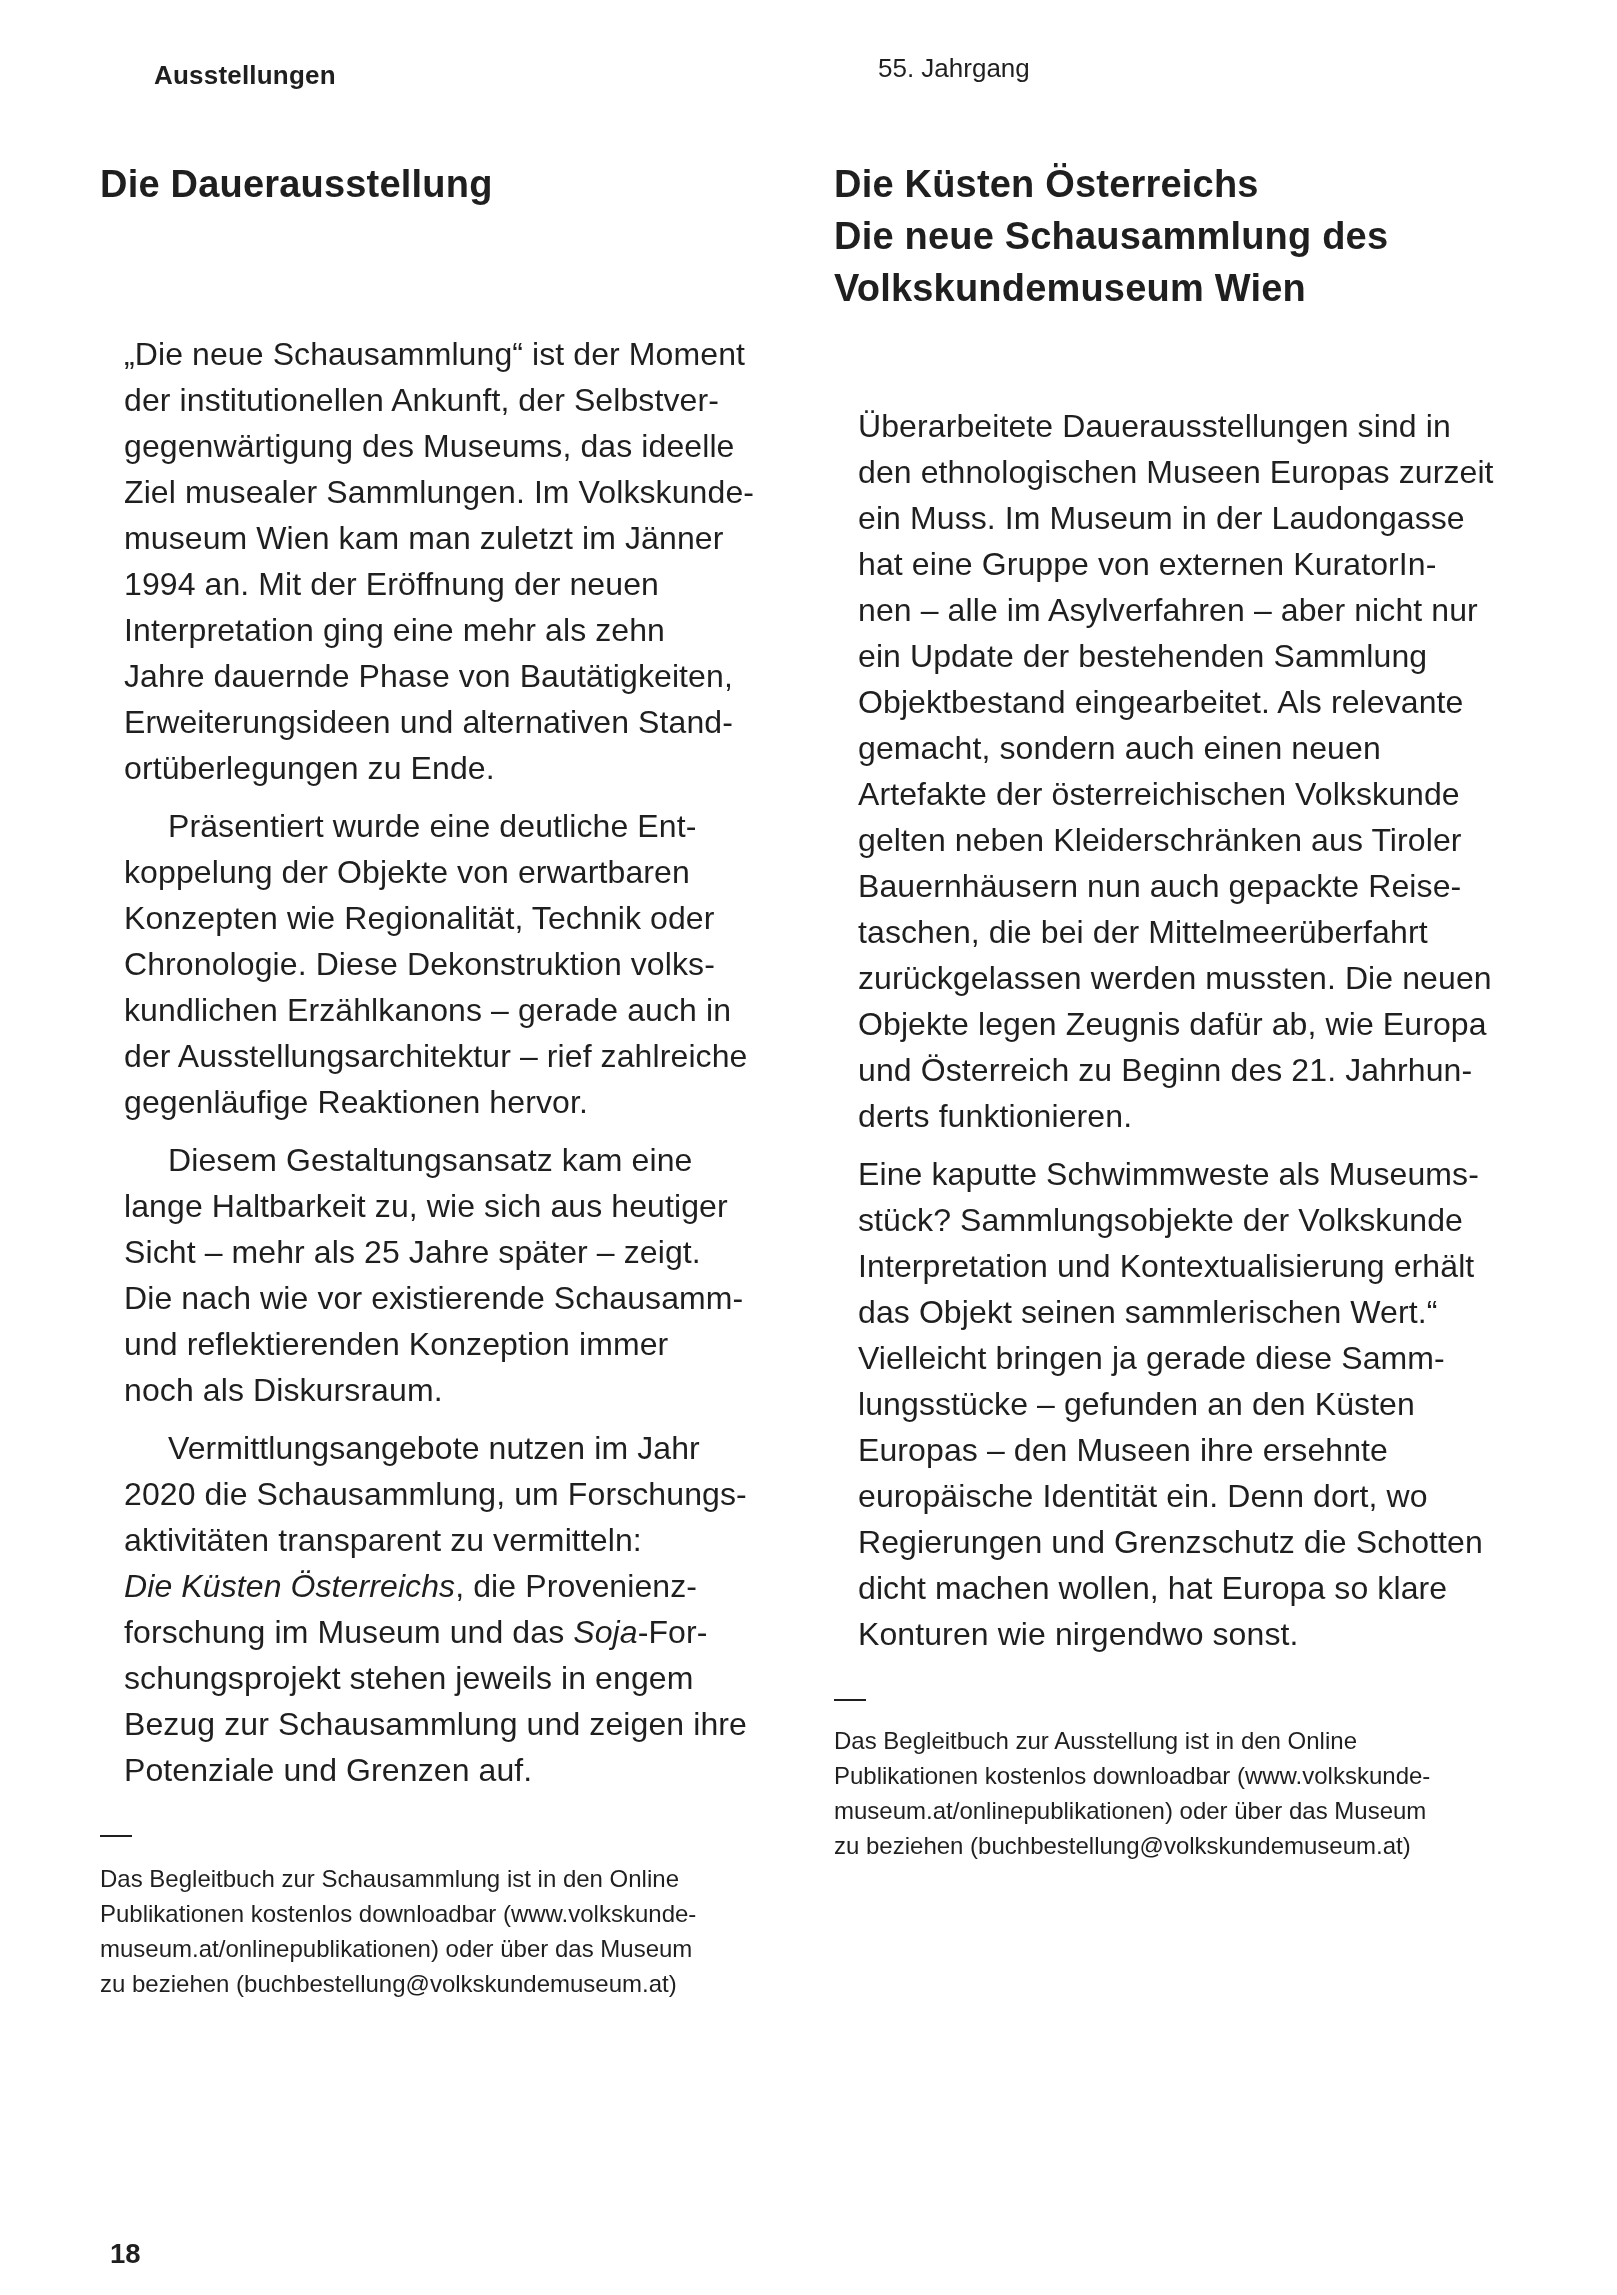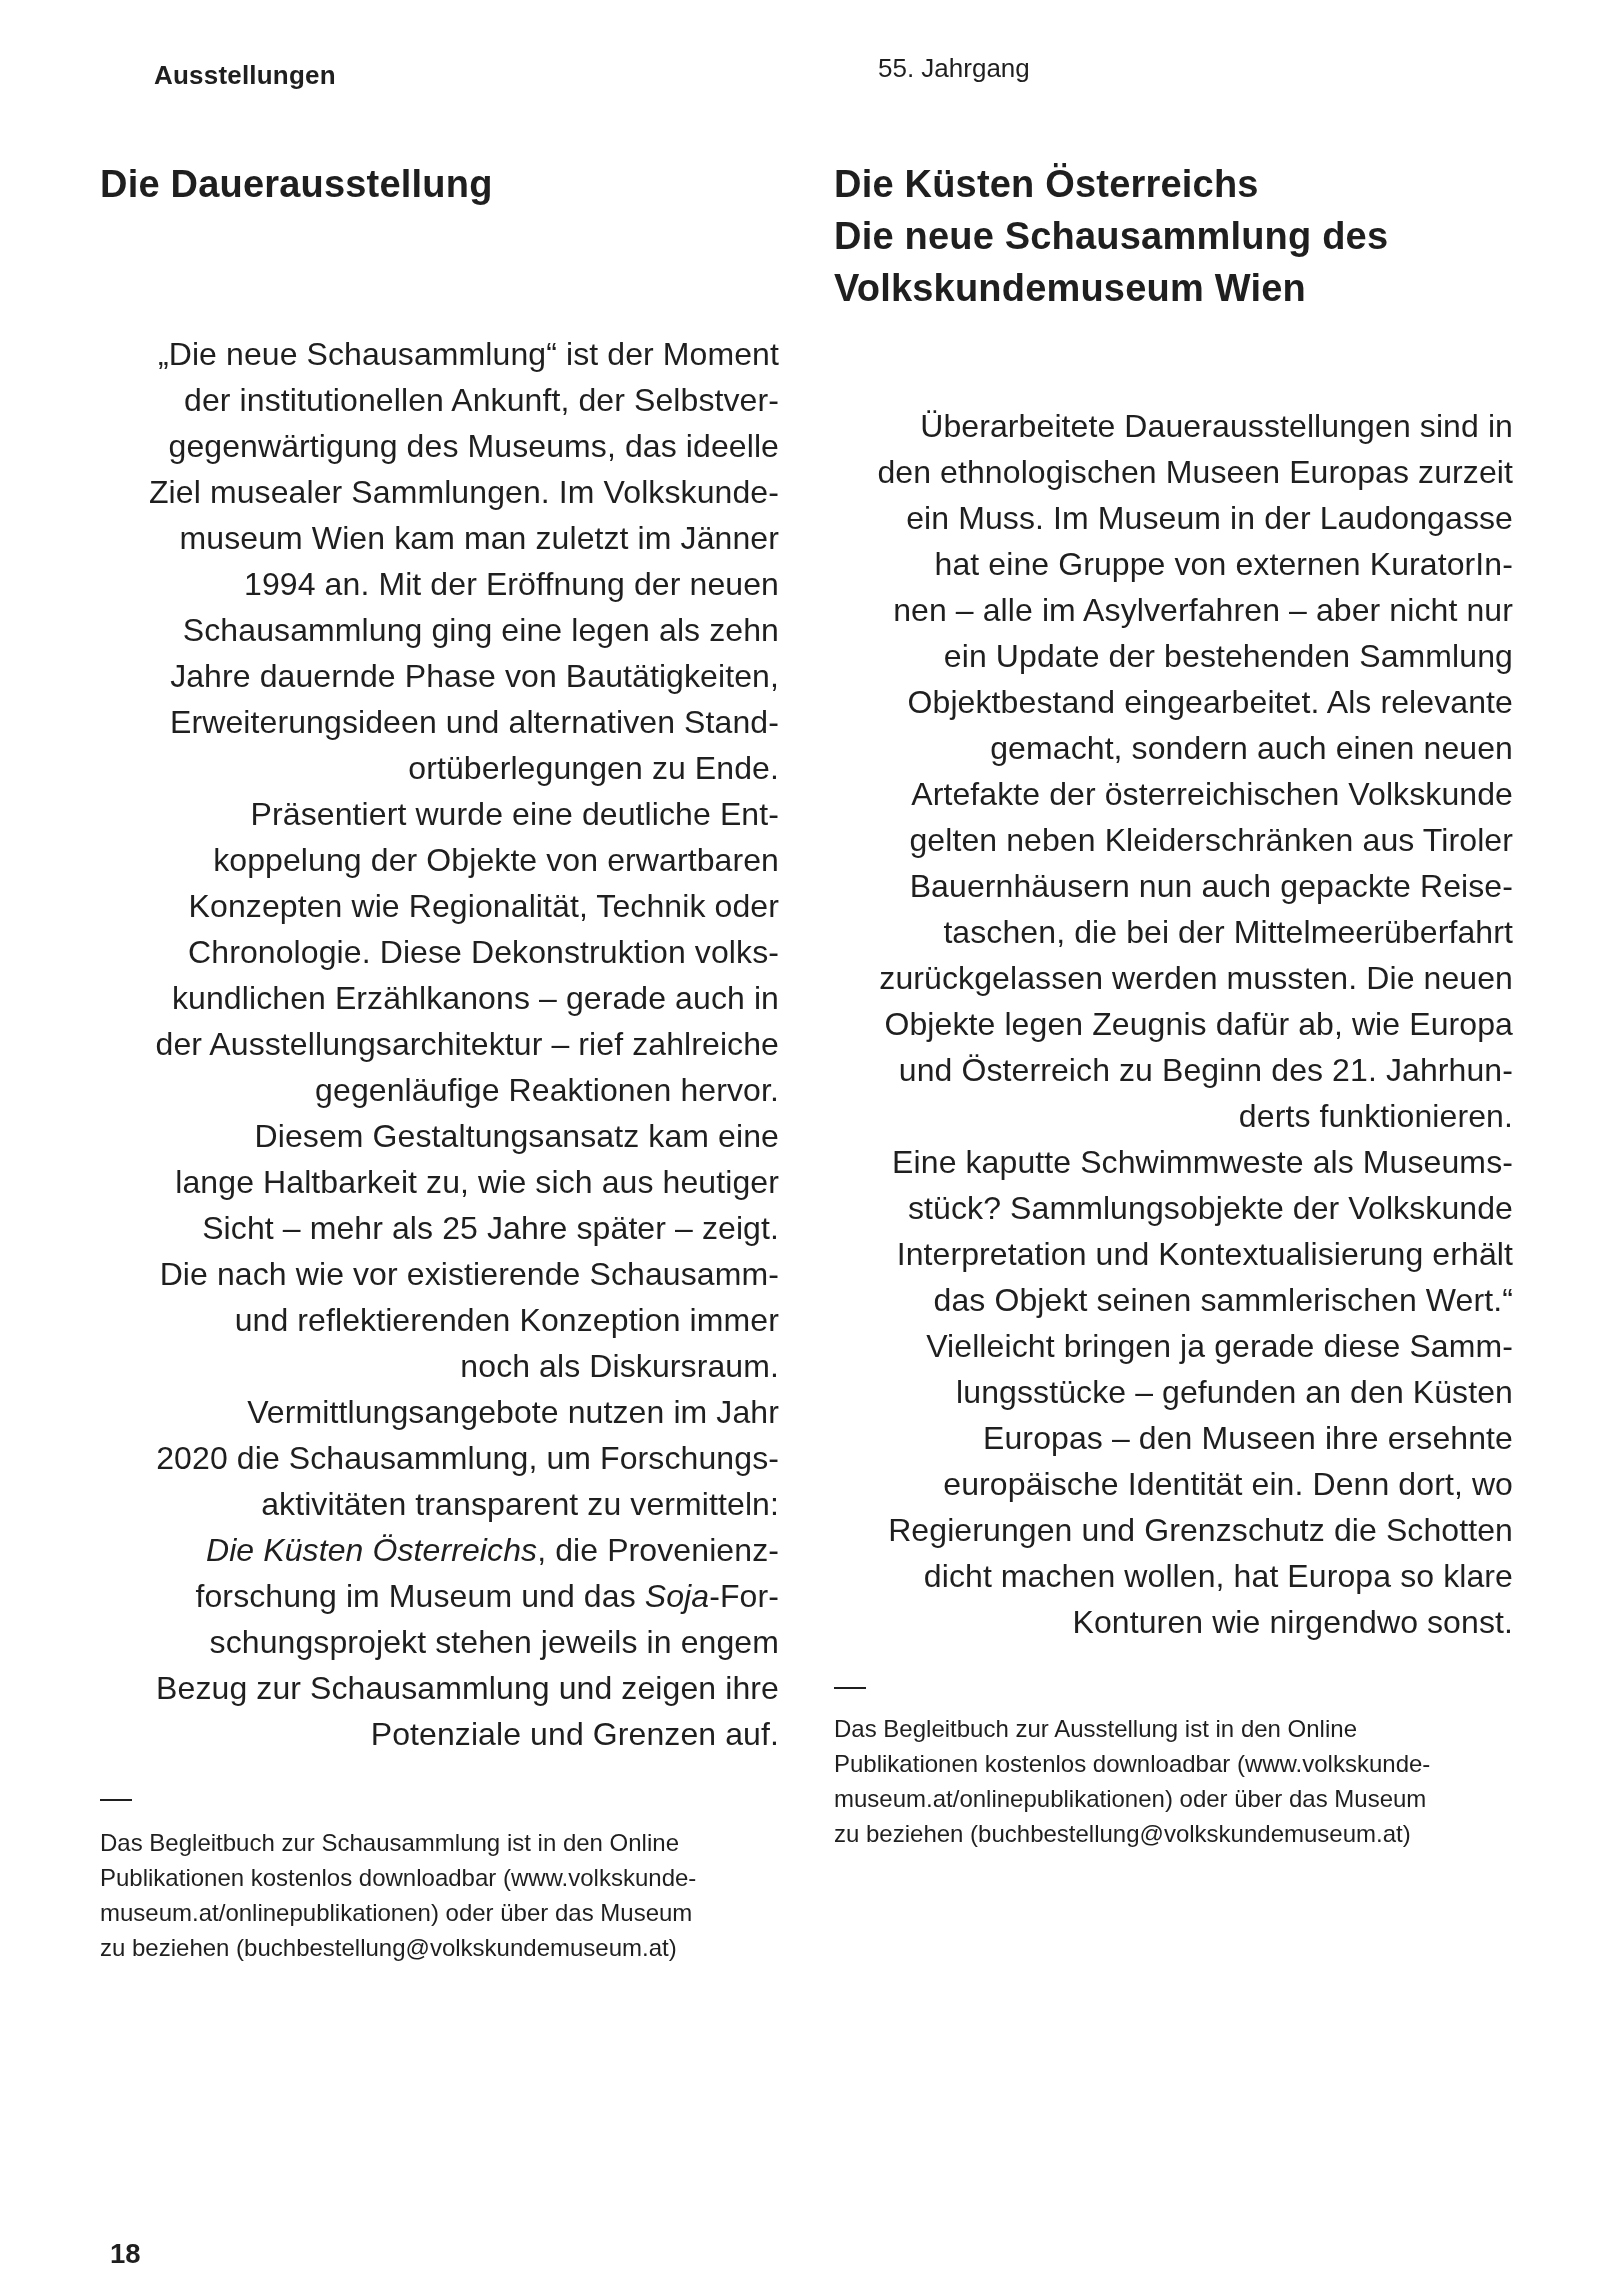--- a/index.html
+++ b/index.html
@@ -44,23 +44,22 @@
       line-height: 52px;
       margin: 0;
       letter-spacing: 0.2px;
     }
     .col-left .heading { margin-bottom: 121px; }
     .col-right .heading { margin-bottom: 89px; }
 
     .body-text {
       font-size: 32px;
       line-height: 46px;
-      margin: 0;
+      margin: 12px;
       letter-spacing: 0.1px;
-      text-align: right;
     }
     .line {
       display: block;
       white-space: nowrap;
     }
     .indent { padding-left: 44px; }
     .ital { font-style: italic; }
 
     .rule {
       width: 32px;
@@ -96,21 +95,21 @@
   <h1 class="heading">Die Dauerausstellung</h1>
 
   <div class="body-text">
     <p class="body-text">
       <span class="line">„Die neue Schausammlung“ ist der Moment</span>
       <span class="line">der institutionellen Ankunft, der Selbstver-</span>
       <span class="line">gegenwärtigung des Museums, das ideelle</span>
       <span class="line">Ziel musealer Sammlungen. Im Volkskunde-</span>
       <span class="line">museum Wien kam man zuletzt im Jänner</span>
       <span class="line">1994 an. Mit der Eröffnung der neuen</span>
-      <span class="line">Schausammlung ging eine legen als zehn</span>
+      <span class="line">Interpretation ging eine mehr als zehn</span>
       <span class="line">Jahre dauernde Phase von Bautätigkeiten,</span>
       <span class="line">Erweiterungsideen und alternativen Stand-</span>
       <span class="line">ortüberlegungen zu Ende.</span>
     </p>
     <p class="body-text">
       <span class="line indent">Präsentiert wurde eine deutliche Ent-</span>
       <span class="line">koppelung der Objekte von erwartbaren</span>
       <span class="line">Konzepten wie Regionalität, Technik oder</span>
       <span class="line">Chronologie. Diese Dekonstruktion volks-</span>
       <span class="line">kundlichen Erzählkanons – gerade auch in</span>

